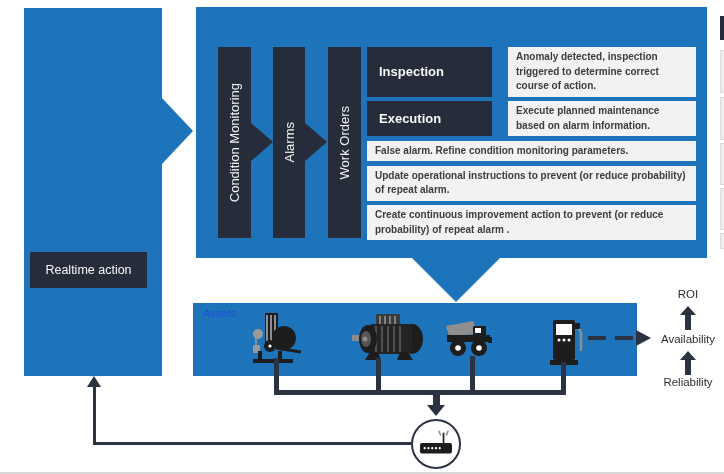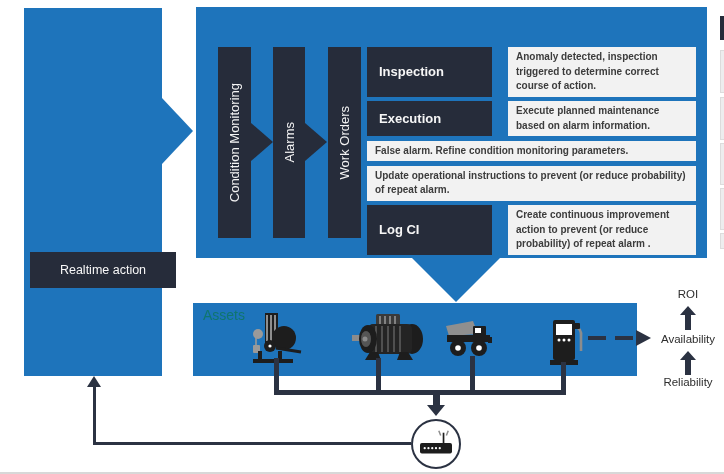--- a/index.html
+++ b/index.html
@@ -7,21 +7,21 @@
     position:relative;width:724px;height:474px;overflow:hidden;background:#fff;
     font-family:"Liberation Sans", sans-serif;
     --blue:#1e74bb; --dark:#262c3a; --line:#2b3242; --descbg:#f2f2f2; --desctx:#3c3c3c;
     border-bottom:2px solid #d8d8d8;box-sizing:border-box;
   }
   .abs{position:absolute;}
   
   .left-bar{left:24px;top:8px;width:138px;height:368px;background:var(--blue);}
   .left-bar-arrow{left:162px;top:98px;width:0;height:0;
     border-top:33px solid transparent;border-bottom:33px solid transparent;border-left:31px solid var(--blue);}
-  .realtime-box{left:30px;top:252px;width:146px;height:36px;background:var(--dark);
+  .realtime-box{left:30px;top:252px;width:117px;height:36px;background:var(--dark);
     display:flex;align-items:center;justify-content:center;color:#f8f8f8;font-size:12.5px;}
   
   .main-box{left:196px;top:7px;width:511px;height:251px;background:var(--blue);}
   .main-down-arrow{left:412px;top:258px;width:0;height:0;
     border-left:44px solid transparent;border-right:44px solid transparent;border-top:44px solid var(--blue);}
   
   .vbar{top:47px;height:191px;background:var(--dark);display:flex;align-items:center;justify-content:center;}
   .vbar span{writing-mode:vertical-rl;transform:rotate(180deg);color:#f4f4f4;font-size:13px;white-space:nowrap;}
   .vbar-arrow{top:123px;width:0;height:0;border-top:19px solid transparent;border-bottom:19px solid transparent;
     border-left:22px solid var(--dark);}
@@ -30,21 +30,21 @@
   .row{flex:1;display:flex;gap:16px;font-weight:bold;}
   .row-label{width:125px;background:var(--dark);color:#f6f6f6;font-size:13px;
     display:flex;align-items:center;padding-left:12px;box-sizing:border-box;}
   .row-desc{flex:1;background:var(--descbg);color:var(--desctx);font-size:10px;line-height:1.45;
     display:flex;align-items:center;padding:3px 8px;box-sizing:border-box;}
   
   .sliver{left:720px;width:4px;background:#ededee;border:1px solid #dcdcdc;border-right:none;box-sizing:border-box;}
   .sliver-dark{left:720px;width:4px;background:var(--dark);}
   
   .assets-box{left:193px;top:303px;width:444px;height:73px;background:var(--blue);}
-  .assets-label{left:203px;top:307px;color:#0f766e;font-size:14px;text-align:right;}
+  .assets-label{left:203px;top:307px;color:#1d4ed8;font-size:11px;text-align:right;}
   .leg{width:5px;background:var(--line);}
   .collector{left:274px;top:390px;width:292px;height:5px;background:var(--line);}
   .gw-stem{left:433px;top:392px;width:7px;height:13px;background:var(--line);}
   .gw-head{left:427px;top:405px;width:0;height:0;border-left:9px solid transparent;
     border-right:9px solid transparent;border-top:11px solid var(--line);}
   .circle{left:411px;top:419px;width:50px;height:50px;border-radius:50%;
     border:2.5px solid var(--line);background:#fff;box-sizing:border-box;
     display:flex;align-items:center;justify-content:center;}
   
   .fb-h{left:93px;top:442px;width:318px;height:3px;background:var(--line);}
@@ -102,21 +102,20 @@
       <div class="row-desc">
           <span>False alarm. Refine condition monitoring parameters.</span>
         </div>
     </div>
     <div class="row">
       <div class="row-desc">
           <span>Update operational instructions to prevent (or reduce probability) of repeat alarm.</span>
         </div>
     </div>
     <div class="row">
-      <div class="row-label">Log CI</div>
       <div class="row-desc">
           <span>Create continuous improvement action to prevent (or reduce probability) of repeat alarm .</span>
         </div>
     </div>
   </div>
 
   <div class="abs sliver-dark" style="top:16px;height:24px;"></div>
   <div class="abs sliver" style="top:50px;height:43px;"></div>
   <div class="abs sliver" style="top:97px;height:43px;"></div>
   <div class="abs sliver" style="top:143px;height:42px;"></div>

